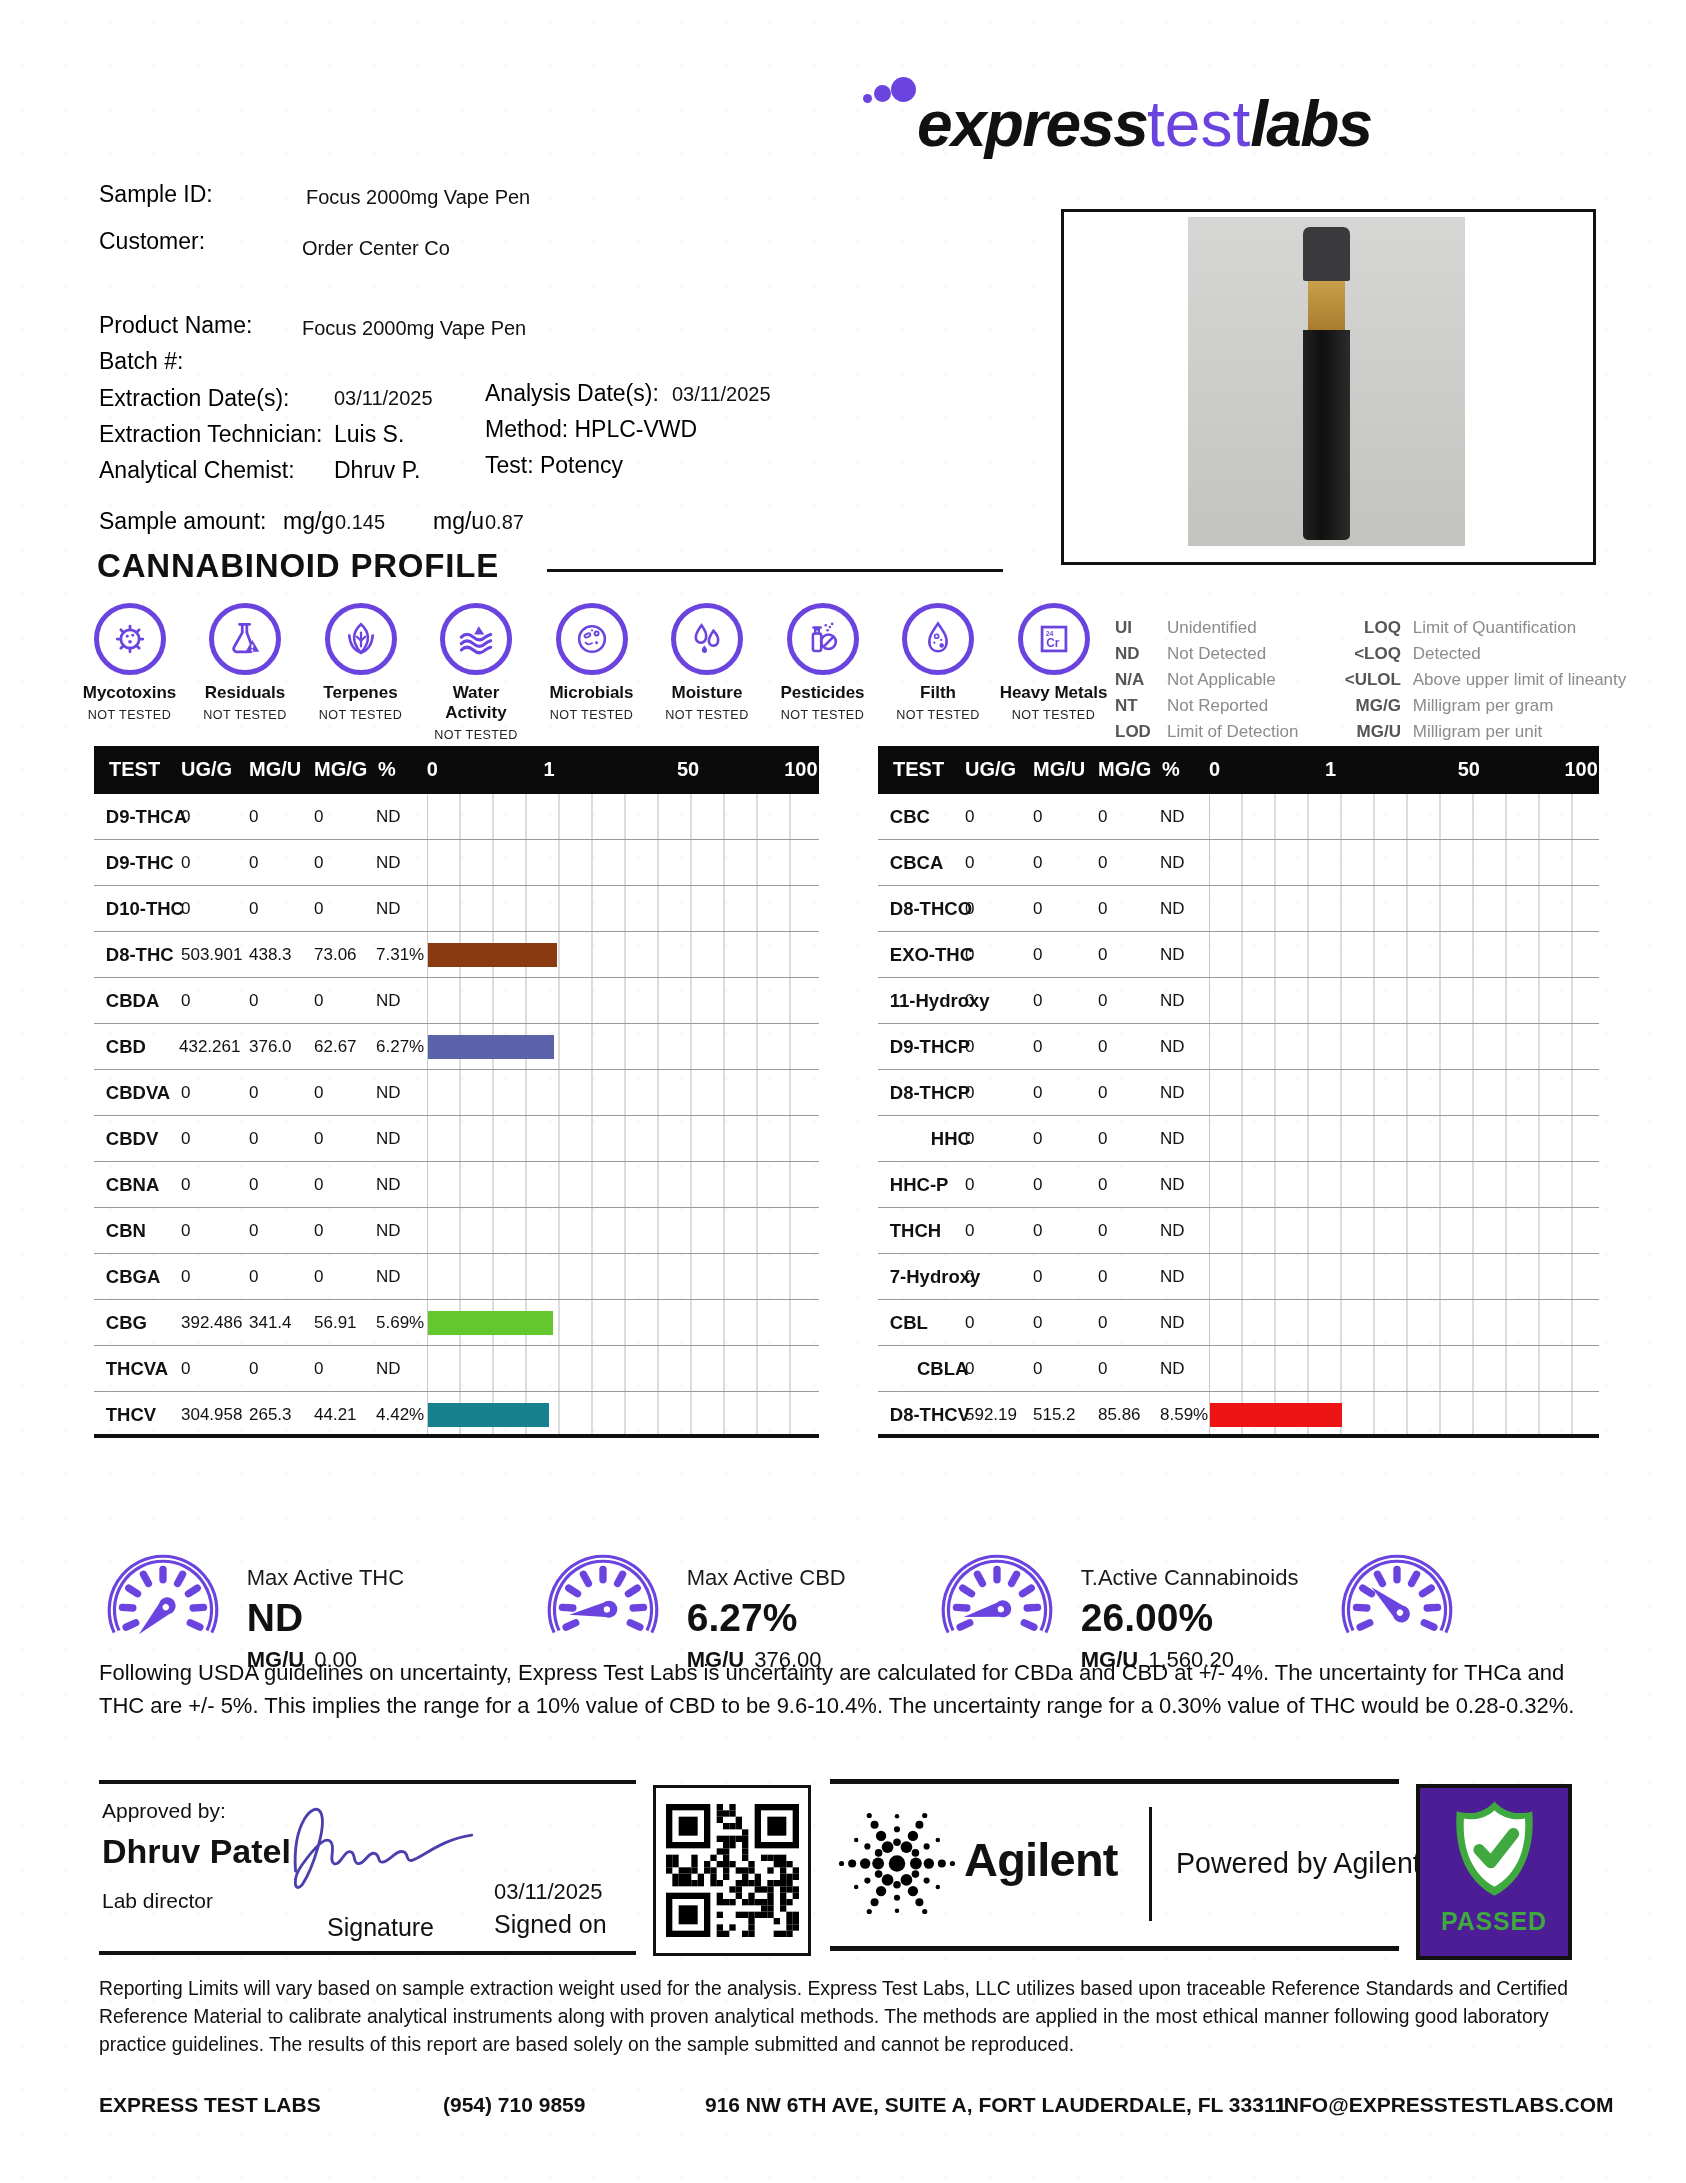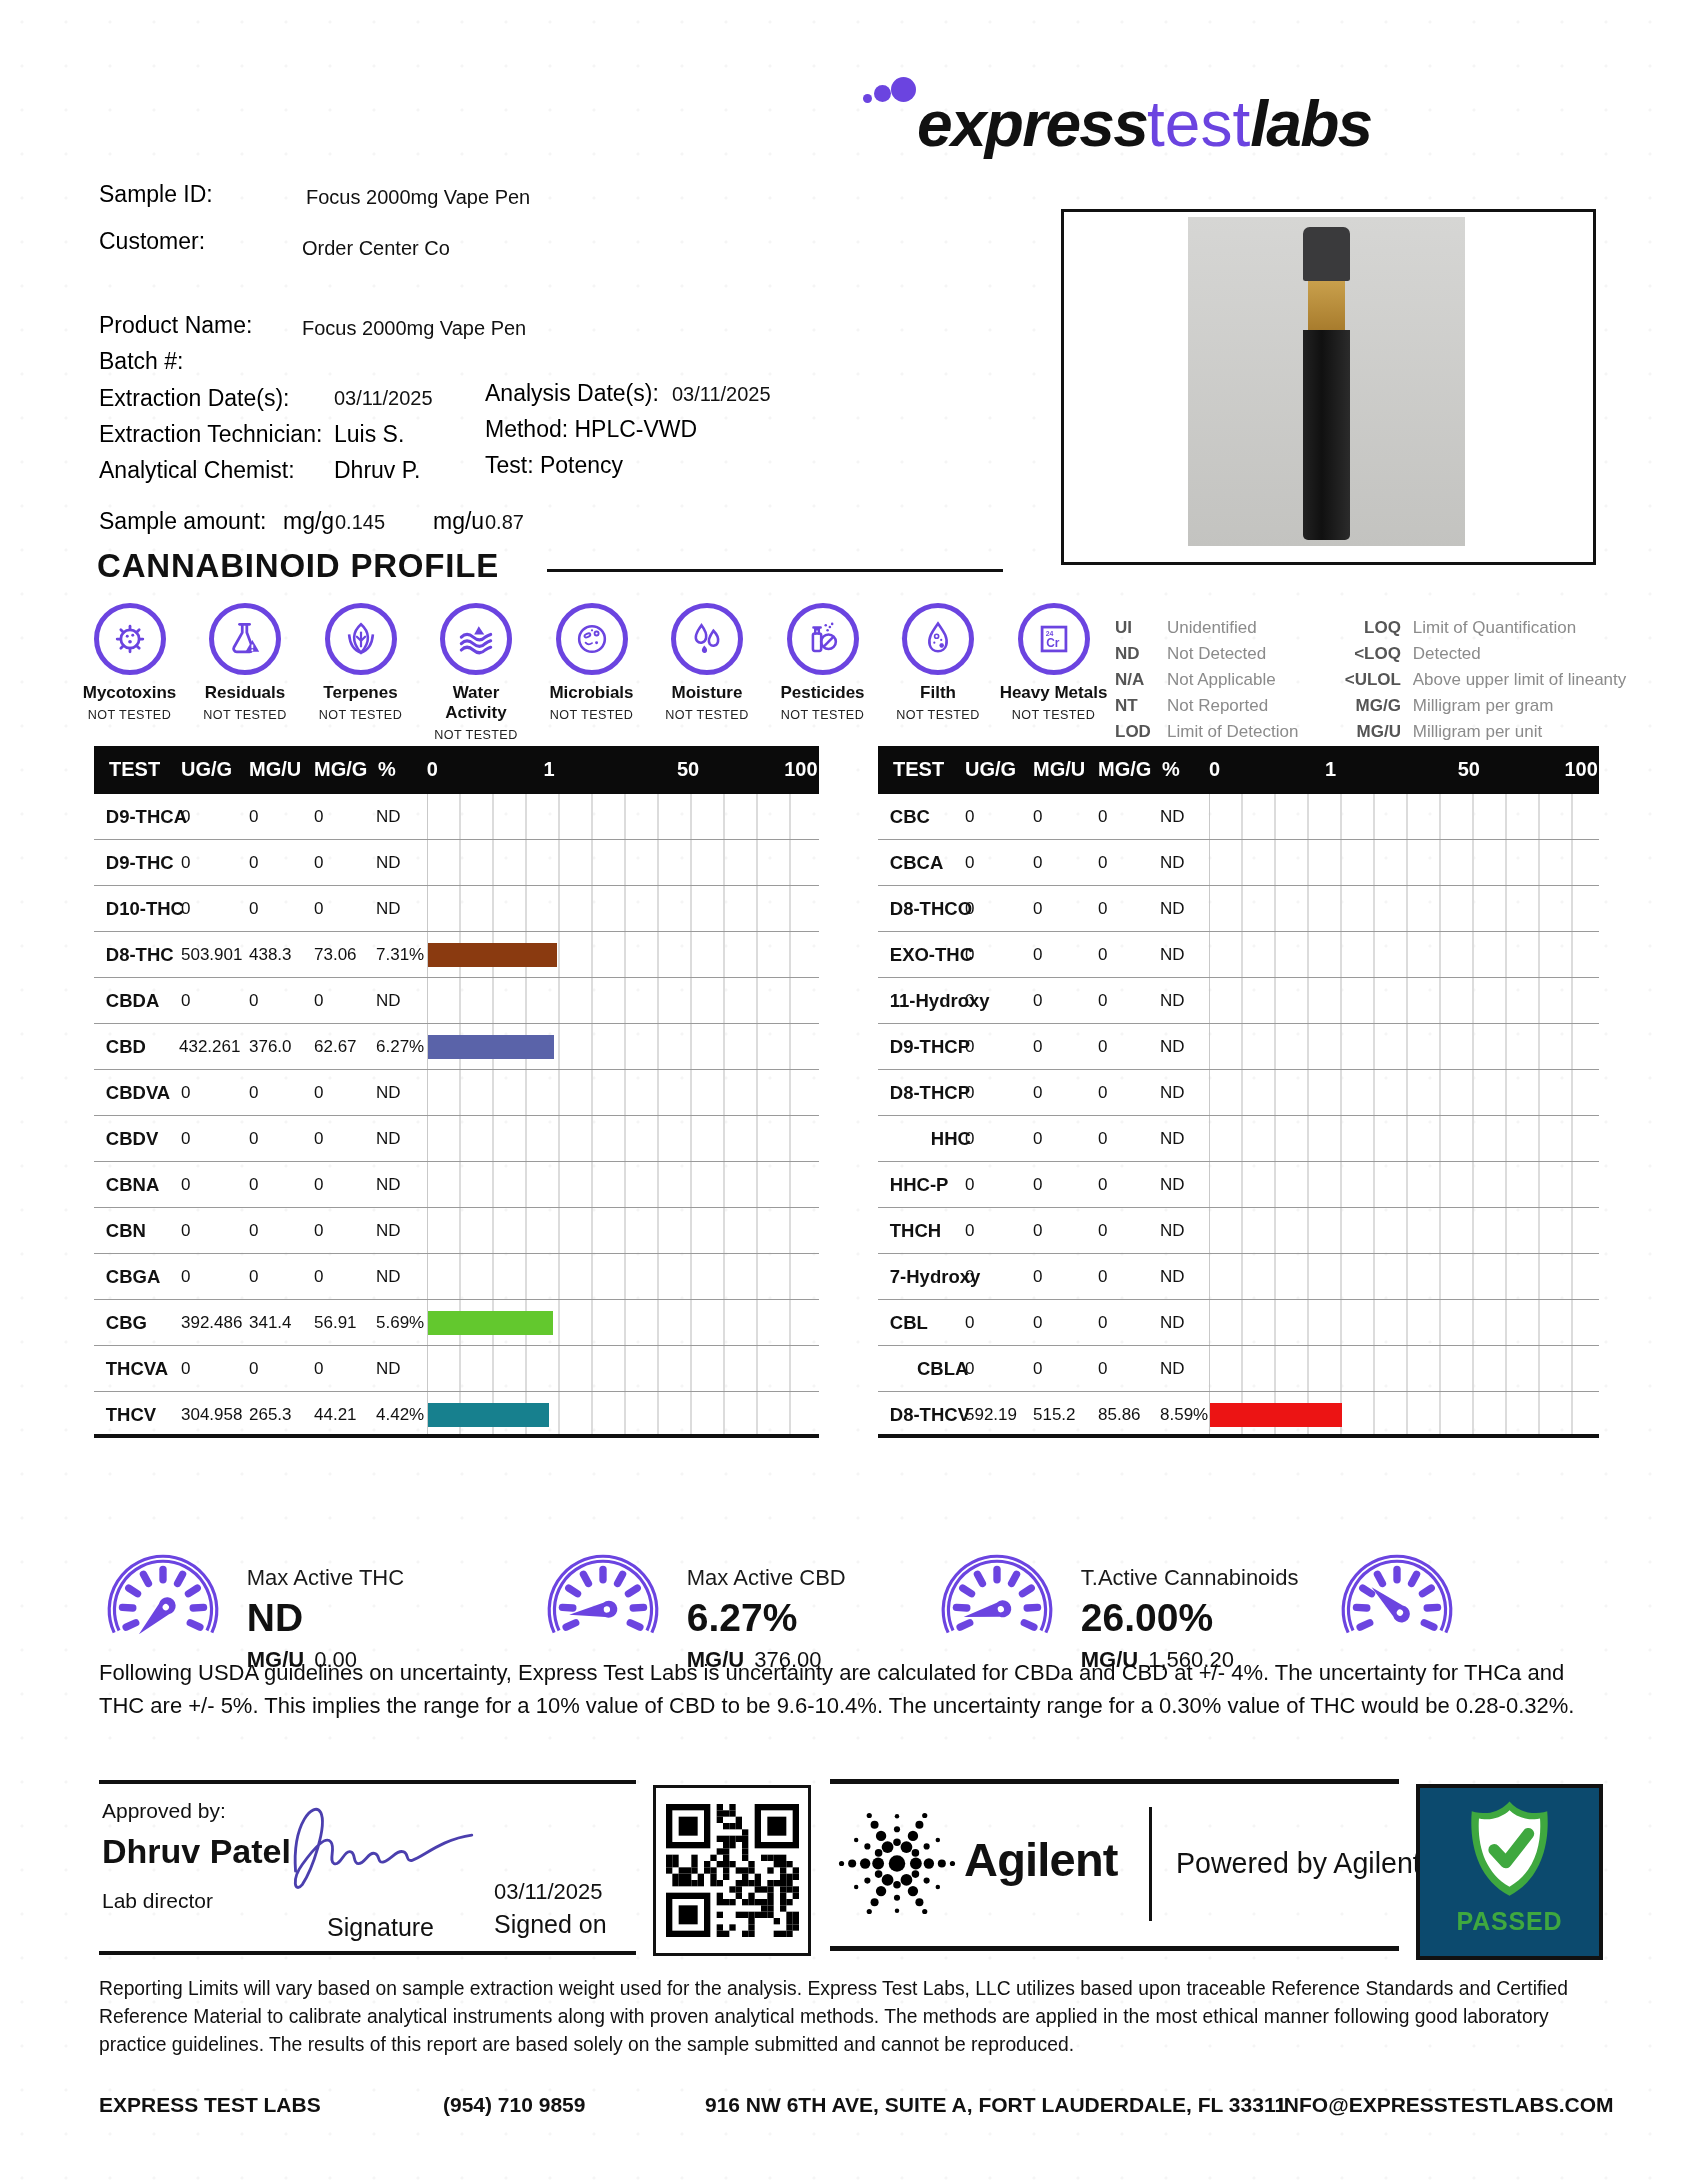--- a/index.html
+++ b/index.html
@@ -88,21 +88,21 @@
   #approver-role { left:102px; top:1889px; font-size:21px; font-weight:400; }
   #signature { left:267px; top:1787px; }
   #signature-label { left:327px; top:1913px; font-size:25px; }
   #signed-date { left:494px; top:1879px; font-size:22px; }
   #signed-on-label { left:494px; top:1910px; font-size:25px; }
   #qr-box { left:653px; top:1785px; width:158px; height:171px; border:3.4px solid #111; background:#fff; display:flex; align-items:center; justify-content:center; }
   #agilent-star { left:838px; top:1802px; }
   #agilent-name { left:964px; top:1832px; font-size:47px; font-weight:900; letter-spacing:-0.8px; }
   #agilent-divider { left:1149px; top:1807px; width:3.4px; height:114px; background:#111; }
   #powered-by { left:1176px; top:1847px; font-size:28.6px; }
-  #passed-box { left:1416px; top:1784px; width:187px; height:176px; border:4.2px solid #111; background:#0c4a6e; text-align:center; }
+  #passed-box { left:1416px; top:1784px; width:156px; height:176px; border:4.2px solid #111; background:#4c1d95; text-align:center; }
   #passed-label { color:#3FA83F; font-weight:800; font-size:25px; letter-spacing:0.8px; margin-top:1.7px; }
 
   
   #disclaimer { left:99px; top:1975px; width:1496px; font-size:19.3px; line-height:28px; }
   .foot { top:2093px; font-size:21px; font-weight:700; }
   #foot-company { left:99px; }
   #foot-phone { left:443px; }
   #foot-address { left:705px; }
   #foot-email { left:1278px; }
 </style>

